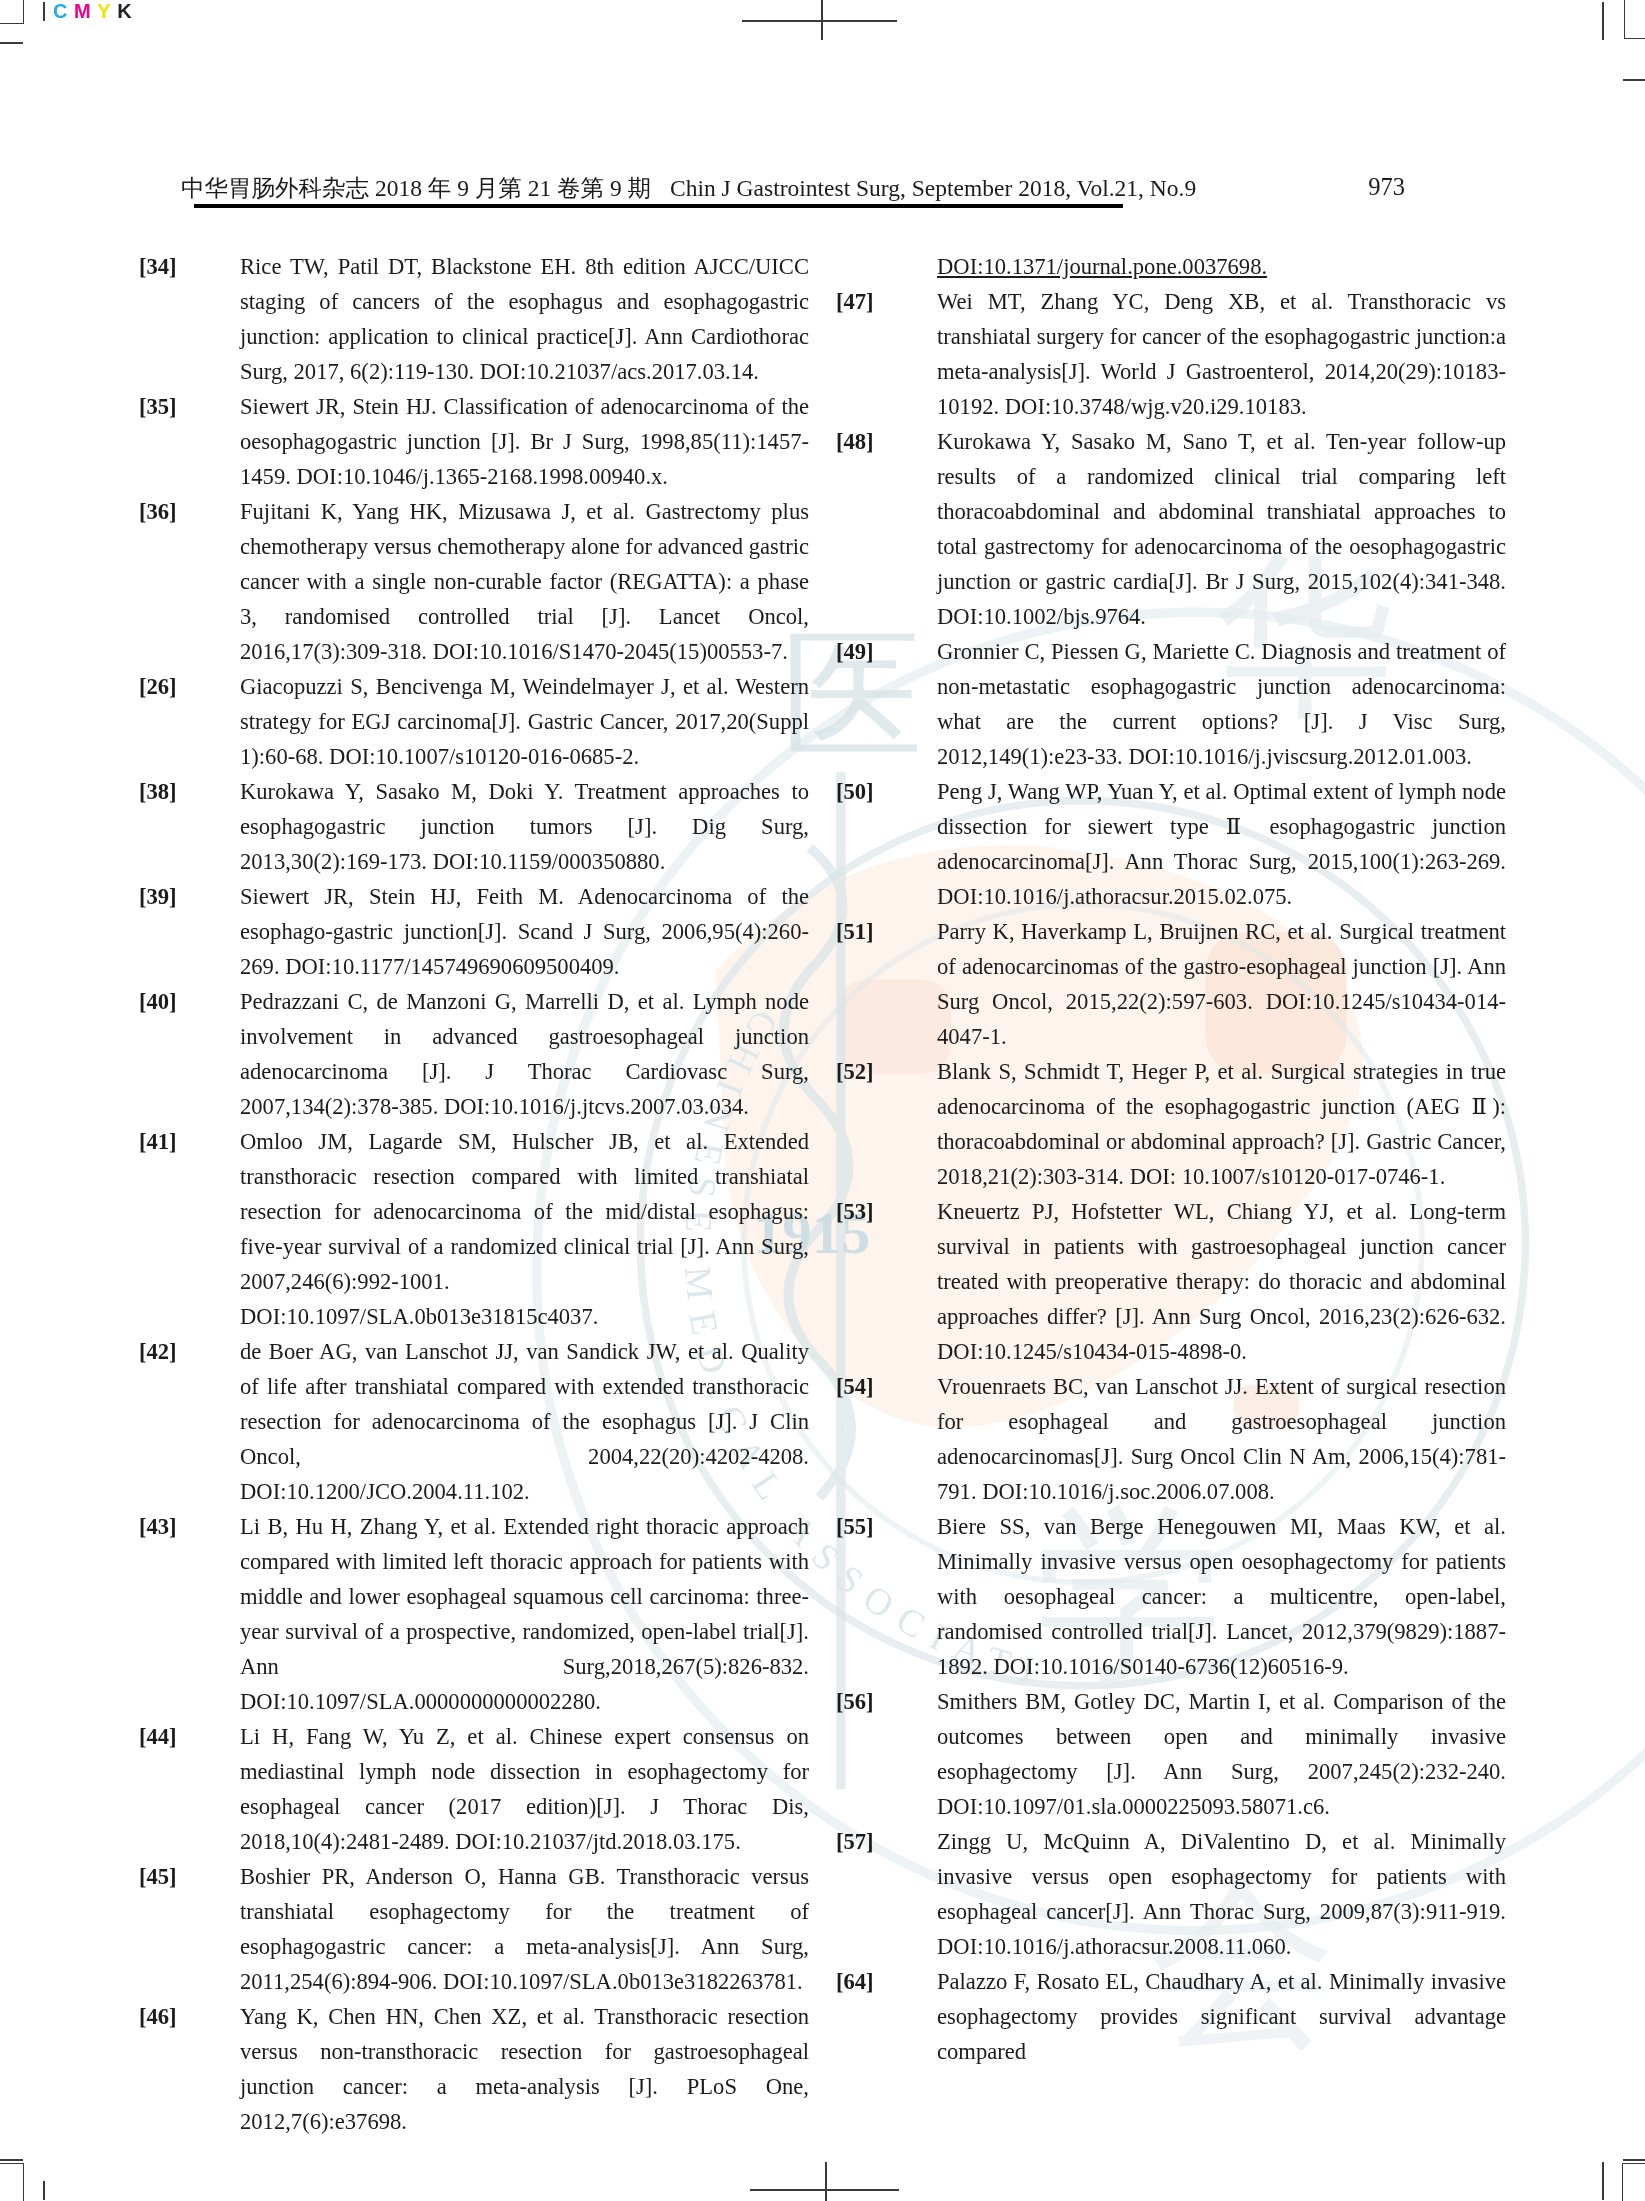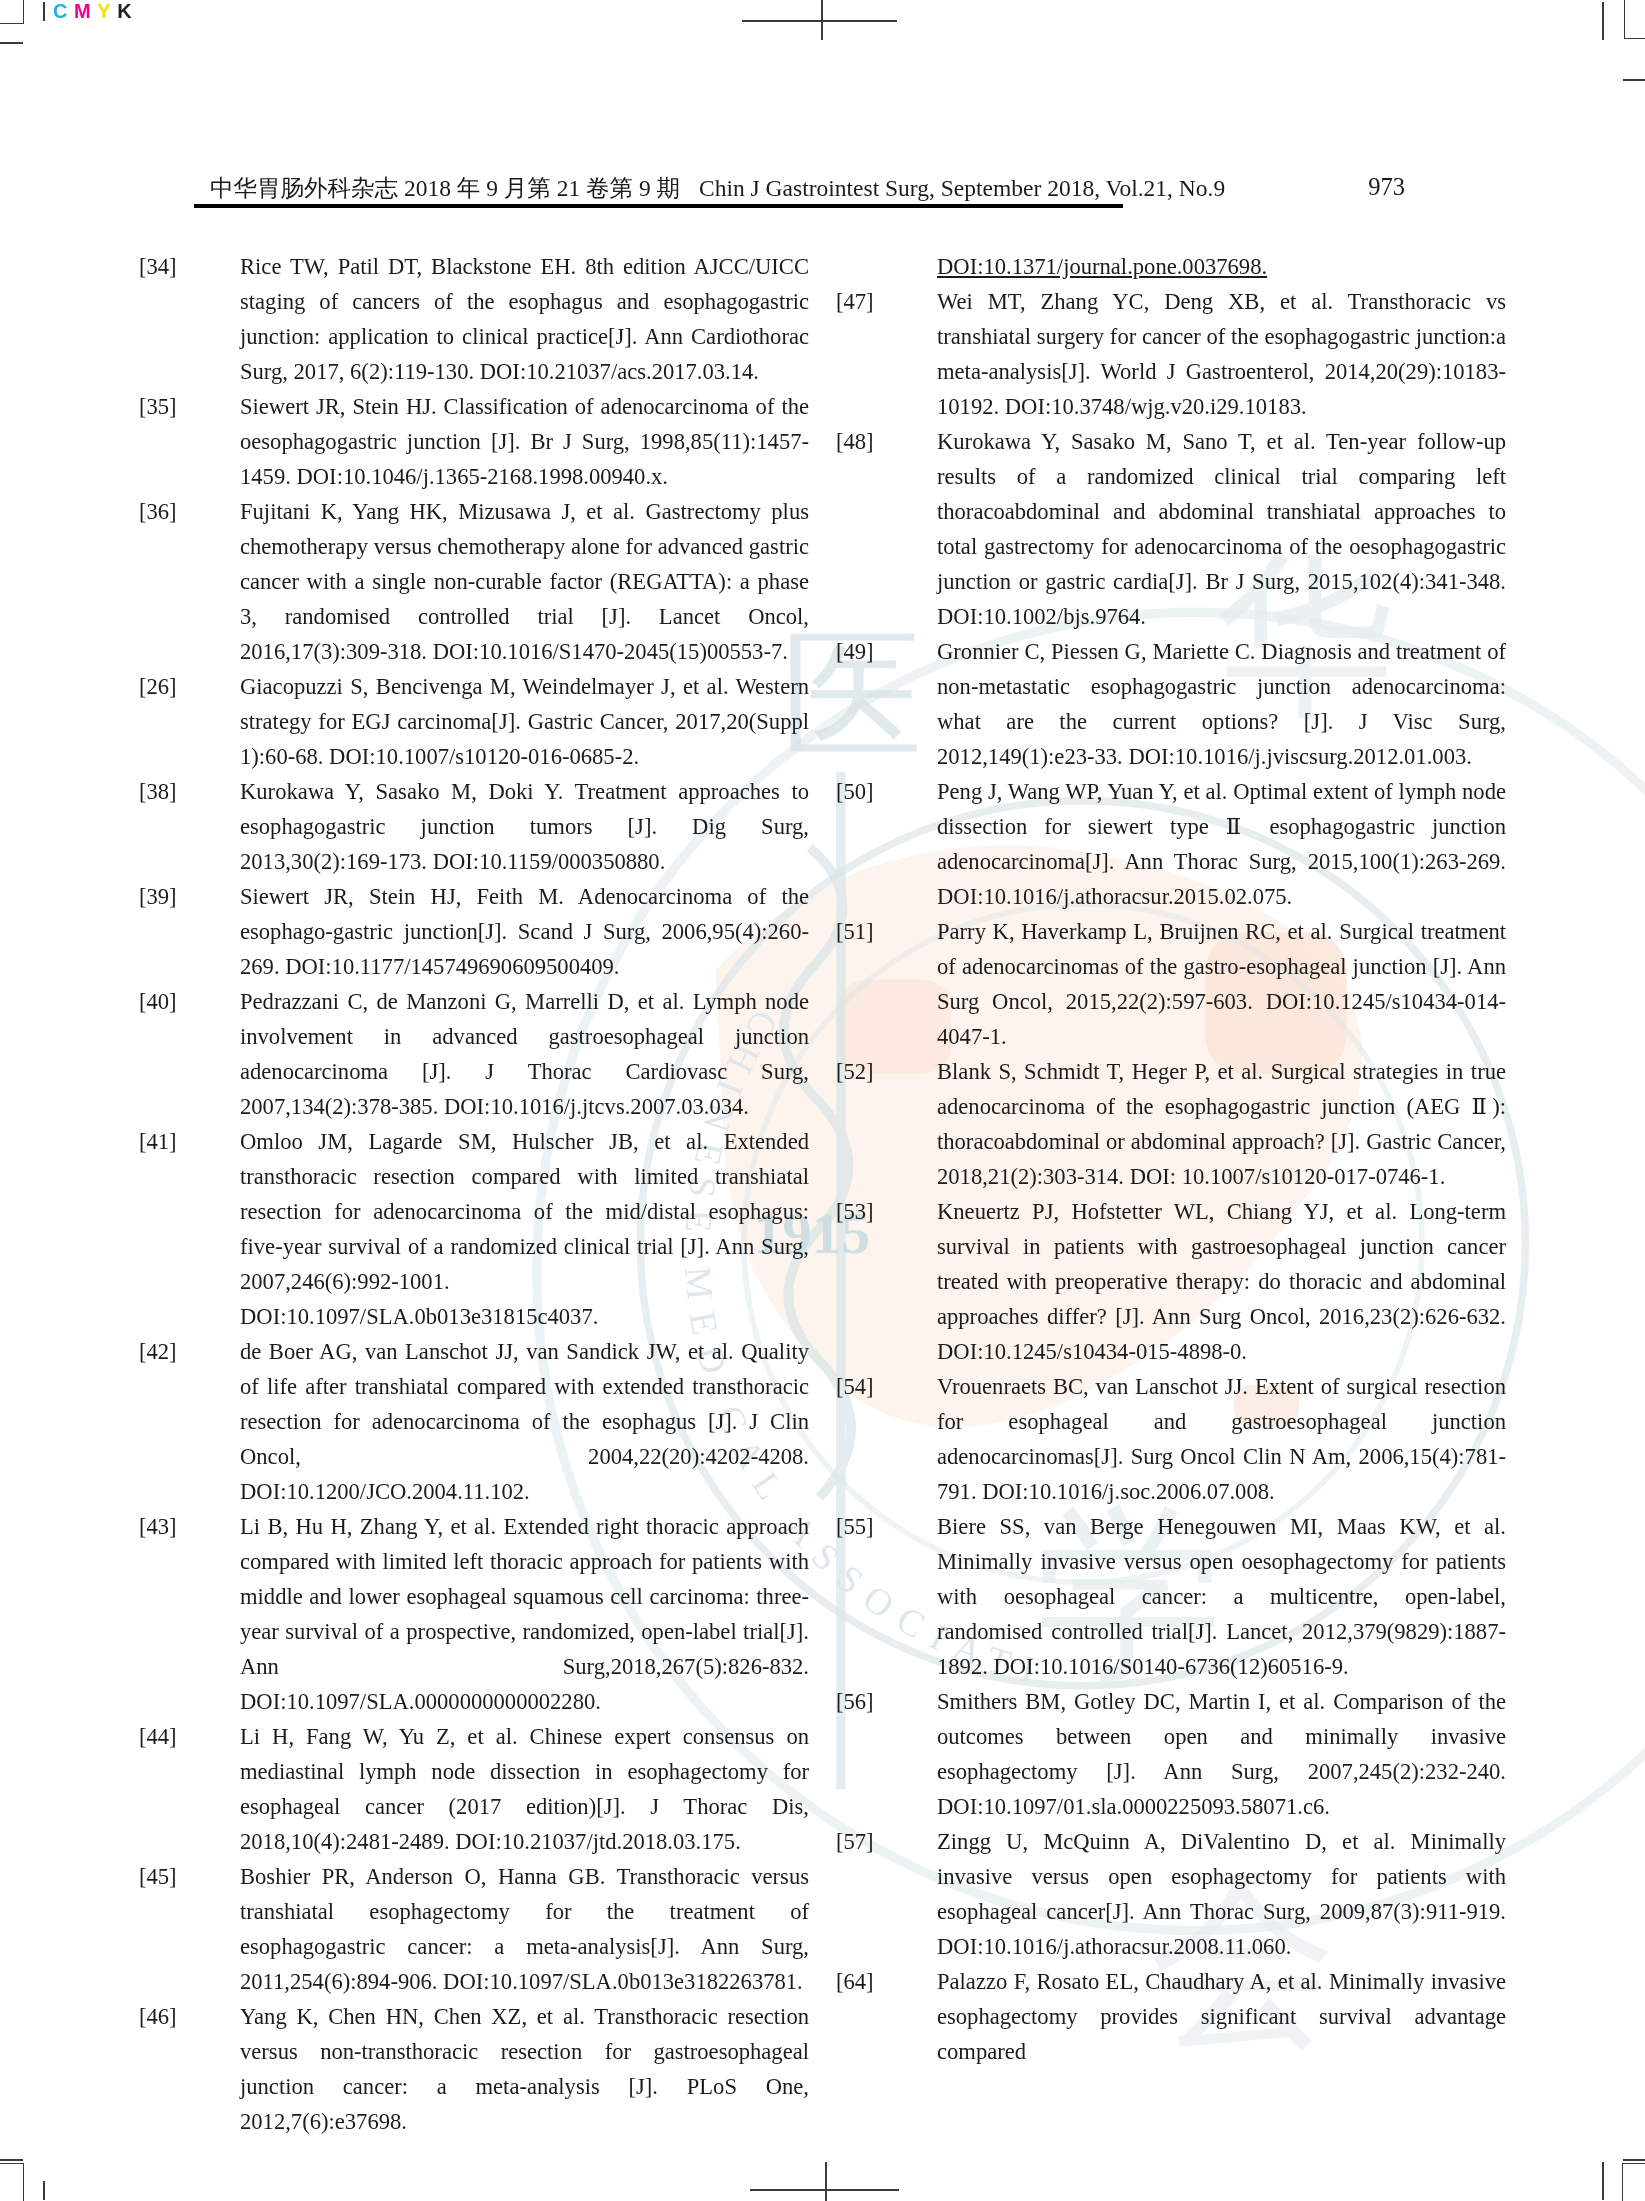--- a/index.html
+++ b/index.html
@@ -19,40 +19,40 @@
   .corner.bl{left:0;bottom:0;border-right-width:1.9px;border-top-width:1.9px;height:38px;}
   .corner.br{right:0;bottom:0;border-left-width:1.9px;border-top-width:1.9px;height:38px;}
   .cmyk{
     position:absolute;left:53px;top:0;
     font-family:"Liberation Sans","DejaVu Sans",sans-serif;
     font-size:20px;font-weight:bold;letter-spacing:6.6px;
   }
   .cmyk-bar{left:43px;top:1.9px;width:1.9px;height:19px;}
   
   .header{
-    position:absolute;left:210px;top:172px;width:1263px;
+    position:absolute;left:181px;top:172px;width:1263px;
     font-size:23.5px;white-space:nowrap;
   }
   .header .en{margin-left:19px;}
   .header-rule{position:absolute;left:194px;top:204px;width:929px;height:3.8px;background:#000;}
   .page-number{
     position:absolute;top:173px;left:1316px;width:141px;
     text-align:center;font-size:24.5px;
   }
   
   .col{
     position:absolute;top:249px;width:670px;
     font-size:22.6px;line-height:35px;
     text-align:justify;
   }
   .col-left{left:139px;}
   .col-right{left:836px;}
   p.ref{margin:0;padding-left:101px;text-indent:-101px;overflow-wrap:anywhere;}
   p.ref.cont{text-indent:0;text-decoration:underline;}
-  .ref-label{display:inline-block;width:101px;text-indent:0;}
+  .ref-label{display:inline-block;width:101px;text-indent:0;font-weight:bold;}
   
   .watermark{position:absolute;left:0;top:0;pointer-events:none;}
 </style>
 </head>
 <body>
 
 <div class="page">
 
   <svg class="watermark" width="1646" height="2202" viewBox="0 0 1748 2338" aria-hidden="true">
     <defs>

